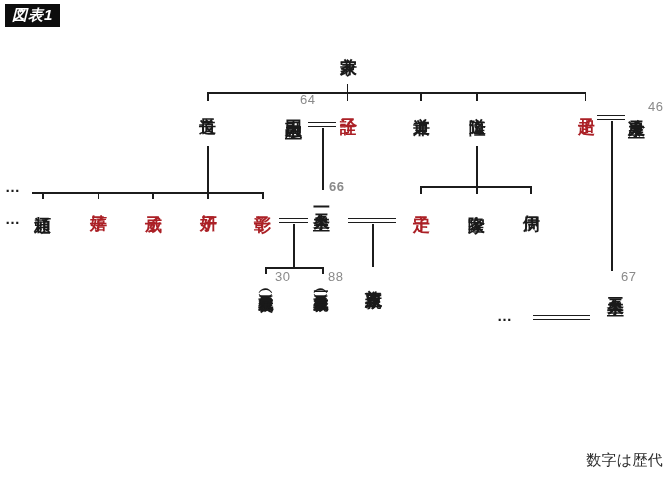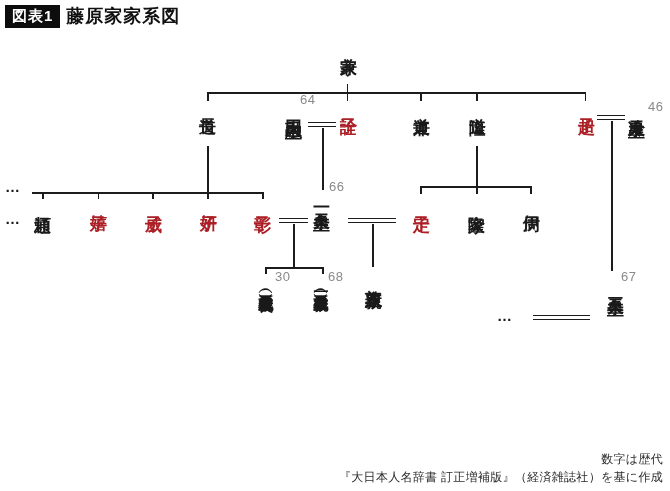--- a/index.html
+++ b/index.html
@@ -10,21 +10,21 @@
   }
   html,body{margin:0;padding:0;background:#ffffff;}
   #canvas{
     position:relative;
     width:670px;height:491px;
     background:#fff;
     font-family:"Liberation Sans","DejaVu Sans",sans-serif;
     overflow:hidden;
   }
   
-  .title-row{position:absolute;left:5px;top:4px;display:flex;align-items:center;gap:6px;}
+  .title-row{position:absolute;left:5px;top:4px;display:flex;align-items:center;gap:14px;font-style:italic;}
   .badge{
     background:#0d0d0d;color:#fff;font-weight:700;font-size:15px;
     padding:2px 7px 3px 7px;letter-spacing:1px;line-height:18px;
   }
   .fig-title{font-size:18px;font-weight:700;color:#111;letter-spacing:1px;}
   
   .vname{
     position:absolute;
     writing-mode:vertical-rl;text-orientation:mixed;
     font-size:17px;line-height:18px;letter-spacing:1px;
@@ -40,30 +40,29 @@
     border-top:1.5px solid var(--line);
     border-bottom:1.5px solid var(--line);
   }
   
   .num{position:absolute;font-size:13px;color:var(--gray);letter-spacing:0.5px;}
   
   .dots{position:absolute;font-size:15px;color:var(--ink);letter-spacing:2px;font-weight:600;}
   
   .caption{
     position:absolute;right:7px;text-align:right;
-    font-size:12px;color:#2b2b2b;letter-spacing:0.3px;white-space:nowrap;
+    font-size:15px;color:#2b2b2b;letter-spacing:0.3px;white-space:nowrap;
   }
 </style>
 </head>
 <body>
 
 <div id="canvas">
   <div class="title-row">
     <span class="badge">図表1</span>
-    <span class="fig-title">藤原家家系図</span>
   </div>
 
   <div id="tree">
       <div class="vname" style="left: 339px; top: 44px;">兼家</div>
       <div class="vname" style="left: 198px; top: 104px;">道長</div>
       <div class="vname red" style="left: 339px; top: 104px;">詮子</div>
       <div class="vname" style="left: 412px; top: 104px;">道兼</div>
       <div class="vname" style="left: 468px; top: 104px;">道隆</div>
       <div class="vname red" style="left: 577px; top: 104px;">超子</div>
       <div class="vname" style="left: 284px; top: 106px;">円融天皇</div>
@@ -76,24 +75,24 @@
       <div class="vname red" style="left: 199px; top: 202px;">妍子</div>
       <div class="vname red" style="left: 253px; top: 202px;">彰子</div>
       <div class="vname red" style="left: 412px; top: 202px;">定子</div>
       <div class="vname" style="left: 467px; top: 202px;">隆家</div>
       <div class="vname" style="left: 522px; top: 202px;">伊周</div>
       <div class="vname small" style="left: 257px; top: 284px;">敦良親王（後朱雀天皇）</div>
       <div class="vname small" style="left: 312px; top: 284px;">敦成親王（後一条天皇）</div>
       <div class="vname" style="left: 364px; top: 276px;">敦康親王</div>
       <div class="num" style="left: 300px; top: 92px;">64</div>
       <div class="num" style="left: 648px; top: 99px;">46</div>
-      <div class="num" style="left: 329px; top: 179px;">66</div>
+      <div class="num" style="left: 329px; top: 179px; font-weight: bold;">66</div>
       <div class="num" style="left: 621px; top: 269px;">67</div>
       <div class="num" style="left: 275px; top: 269px;">30</div>
-      <div class="num" style="left: 328px; top: 269px;">68</div>
+      <div class="num" style="left: 328px; top: 269px;">88</div>
       <div class="dots" style="left: 5px; top: 178px;">…</div>
       <div class="dots" style="left: 5px; top: 210px;">…</div>
       <div class="dots" style="left: 497px; top: 307px;">…</div>
       <div class="vline" style="left: 346.5px; top: 84px; height: 8px;"></div>
       <div class="hline" style="left: 207px; top: 92px; width: 378px;"></div>
       <div class="vline" style="left: 207px; top: 92px; height: 9px;"></div>
       <div class="vline" style="left: 346.5px; top: 92px; height: 9px;"></div>
       <div class="vline" style="left: 420px; top: 92px; height: 9px;"></div>
       <div class="vline" style="left: 476px; top: 92px; height: 9px;"></div>
       <div class="vline" style="left: 584.5px; top: 92px; height: 9px;"></div>
@@ -117,14 +116,13 @@
       <div class="vline" style="left: 265px; top: 267px; height: 7px;"></div>
       <div class="vline" style="left: 322px; top: 267px; height: 7px;"></div>
       <div class="dline" style="left: 348px; top: 218px; width: 48px;"></div>
       <div class="vline" style="left: 372px; top: 224px; height: 43px;"></div>
       <div class="dline" style="left: 597px; top: 115px; width: 28px;"></div>
       <div class="vline" style="left: 611px; top: 121px; height: 150px;"></div>
       <div class="dline" style="left: 533px; top: 315px; width: 57px;"></div>
     </div>
 
   <div class="caption" style="top:451px;">数字は歴代</div>
-  <div class="caption" style="top:469px;">『大日本人名辞書 訂正増補版』（経済雑誌社）を基に作成</div>
 </div>
 
 </body></html>

